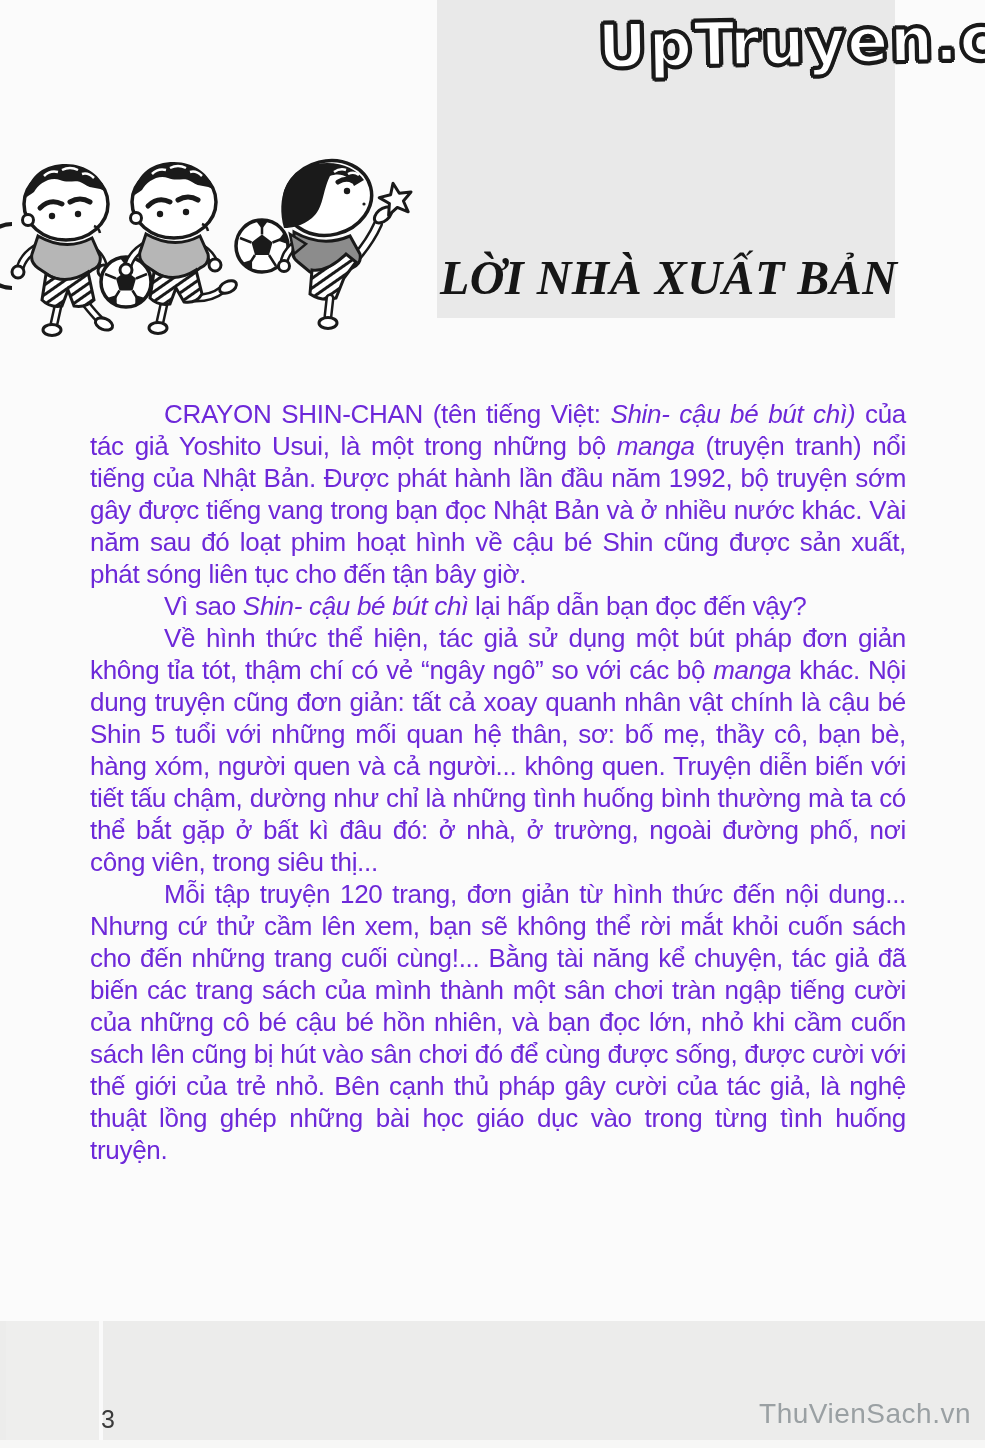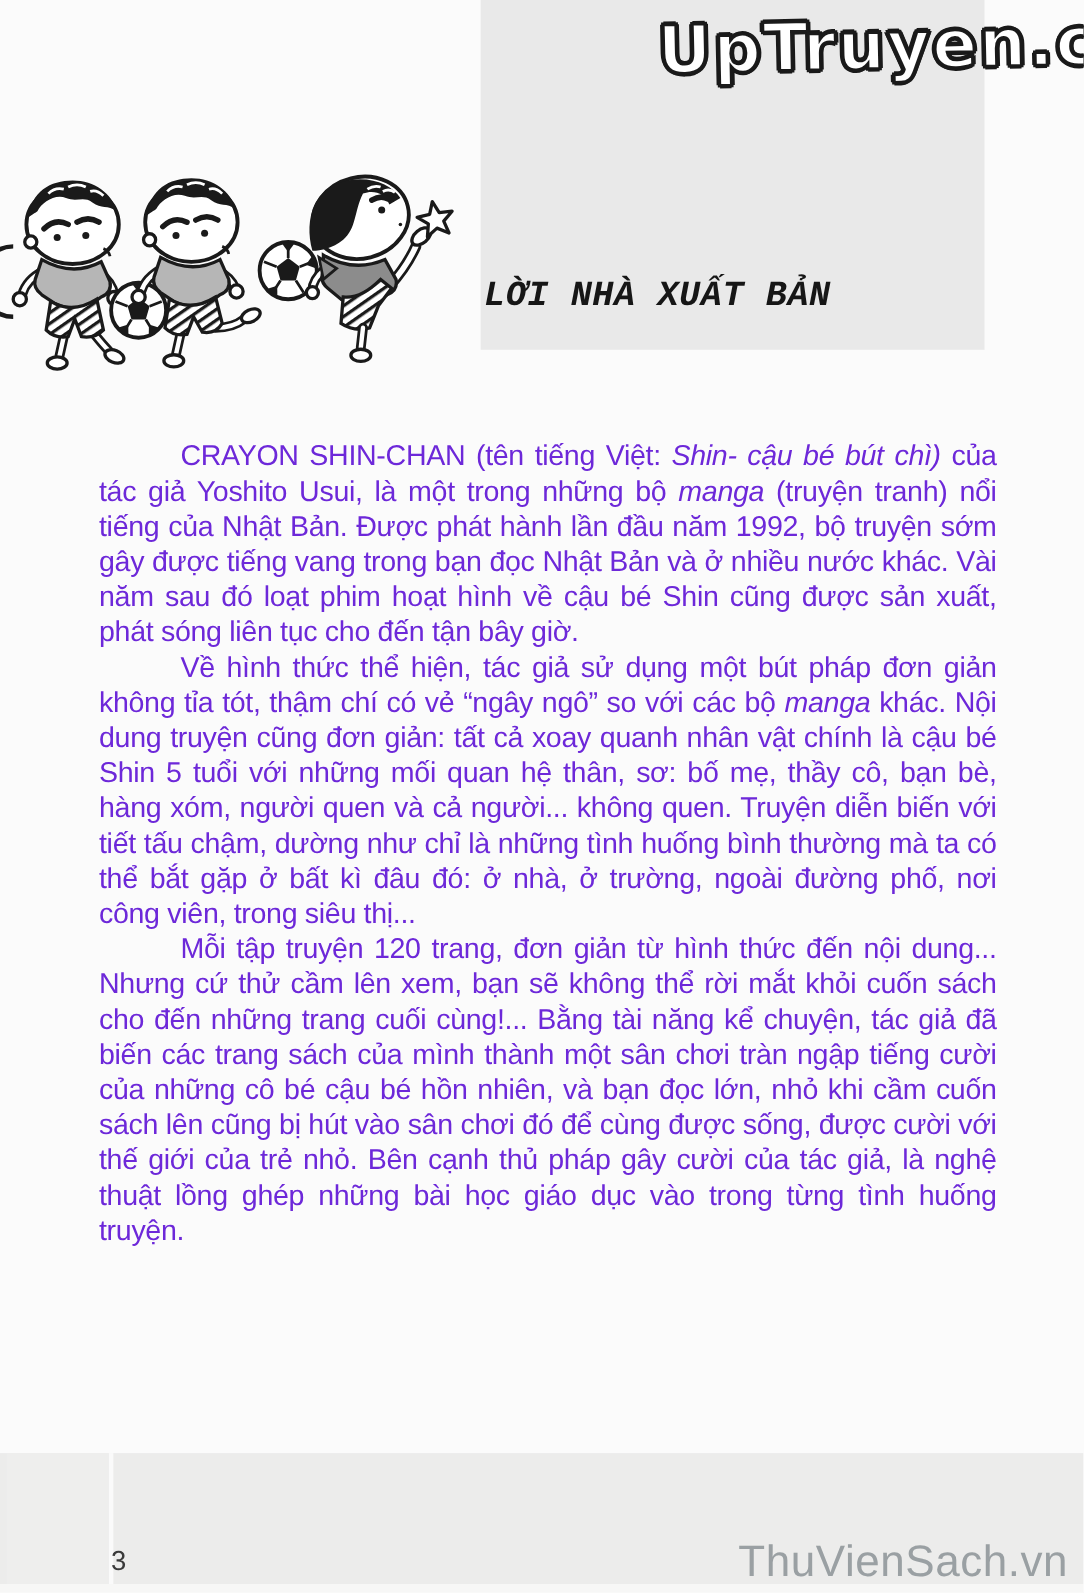--- a/index.html
+++ b/index.html
@@ -7,23 +7,23 @@
     width:985px;height:1448px;position:relative;overflow:hidden;
     background:#fbfbfb;
     font-family:"Liberation Sans",sans-serif;
   }
   .banner{
     position:absolute;left:437px;top:0;width:458px;height:318px;
     background:#e9e9e9;
   }
   .page-title{
     position:absolute;left:440px;top:250px;width:455px;
-    font-size:32px;font-weight:700;font-style:italic;
+    font-size:48px;font-weight:700;font-style:italic;
     letter-spacing:.5px;color:#161616;white-space:nowrap;
-    font-family:Liberation Mono, monospace;
+    font-family:Liberation Serif, serif;
   }
   .wm-top{
     position:absolute;left:598px;top:6px;white-space:nowrap;
     font-family:"DejaVu Sans",sans-serif;font-weight:700;font-size:60px;
     color:#ffffff;letter-spacing:2px;transform:rotate(-1.2deg);
     -webkit-text-stroke:2.5px #1a1a1a;
     text-shadow:-2px -2px 0 #1a1a1a,2px -2px 0 #1a1a1a,-2px 2px 0 #1a1a1a,
                  2px 2px 0 #1a1a1a,0 -3px 0 #1a1a1a,0 3px 0 #1a1a1a,
                 -3px 0 0 #1a1a1a,3px 0 0 #1a1a1a;
   }
@@ -50,21 +50,21 @@
   .footer-bottom-edge{
     position:absolute;left:0;top:1440px;width:985px;height:8px;
     background:#f7f7f6;
   }
   .page-number{
     position:absolute;left:101px;top:1405px;
     font-size:25px;color:#3a3a3a;
   }
   .wm-bottom{
     position:absolute;right:14px;top:1398px;white-space:nowrap;
-    font-size:40px;color:#9aa0a3;letter-spacing:.5px;
+    font-size:28px;color:#9aa0a3;letter-spacing:.5px;
     font-family:"Liberation Sans",sans-serif;
   }
 </style>
 </head>
 <body>
 
 <div class="banner"></div>
 
 <div class="wm-top">UpTruyen.com</div>
 
@@ -167,20 +167,21 @@
     <ellipse cx="56" cy="165" rx="9" ry="5.5" fill="#ffffff" stroke="#1a1a1a" stroke-width="3"></ellipse>
   </g>
 
   <path d="M393,25.3 L390.6,36.8 L379.2,39.6 L389.4,45.5 L388.6,57.3 L397.3,49.4 L408.2,53.8 L403.4,43 L411,34 L399.3,35.3 Z" fill="#ffffff" stroke="#1a1a1a" stroke-width="3" stroke-linejoin="round"></path>
 </svg>
 
 <div class="page-title">LỜI NHÀ XUẤT BẢN</div>
 
 <div class="body-text">
   <p><span>CRAYON SHIN-CHAN (tên tiếng Việt: </span><span class="it">Shin- cậu bé bút chì)</span><span> của tác giả Yoshito Usui, là một trong những bộ </span><span class="it">manga</span><span> (truyện tranh) nổi tiếng của Nhật Bản. Được phát hành lần đầu năm 1992, bộ truyện sớm gây được tiếng vang trong bạn đọc Nhật Bản và ở nhiều nước khác. Vài năm sau đó loạt phim hoạt hình về cậu bé Shin cũng được sản xuất, phát sóng liên tục cho đến tận bây giờ.</span></p>
+  <p><span>Vì sao </span><span class="it">Shin- cậu bé bút chì</span><span> lại hấp dẫn bạn đọc đến vậy?</span></p>
   <p><span>Về hình thức thể hiện, tác giả sử dụng một bút pháp đơn giản không tỉa tót, thậm chí có vẻ “ngây ngô” so với các bộ </span><span class="it">manga</span><span> khác. Nội dung truyện cũng đơn giản: tất cả xoay quanh nhân vật chính là cậu bé Shin 5 tuổi với những mối quan hệ thân, sơ: bố mẹ, thầy cô, bạn bè, hàng xóm, người quen và cả người... không quen. Truyện diễn biến với tiết tấu chậm, dường như chỉ là những tình huống bình thường mà ta có thể bắt gặp ở bất kì đâu đó: ở nhà, ở trường, ngoài đường phố, nơi công viên, trong siêu thị...</span></p>
   <p><span>Mỗi tập truyện 120 trang, đơn giản từ hình thức đến nội dung... Nhưng cứ thử cầm lên xem, bạn sẽ không thể rời mắt khỏi cuốn sách cho đến những trang cuối cùng!... Bằng tài năng kể chuyện, tác giả đã biến các trang sách của mình thành một sân chơi tràn ngập tiếng cười của những cô bé cậu bé hồn nhiên, và bạn đọc lớn, nhỏ khi cầm cuốn sách lên cũng bị hút vào sân chơi đó để cùng được sống, được cười với thế giới của trẻ nhỏ. Bên cạnh thủ pháp gây cười của tác giả, là nghệ thuật lồng ghép những bài học giáo dục vào trong từng tình huống truyện.</span></p>
 </div>
 
 <div class="footer-strip"></div>
 <div class="footer-strip-left"></div>
 <div class="footer-divider"></div>
 <div class="footer-bottom-edge"></div>
 
 <div class="page-number">3</div>

